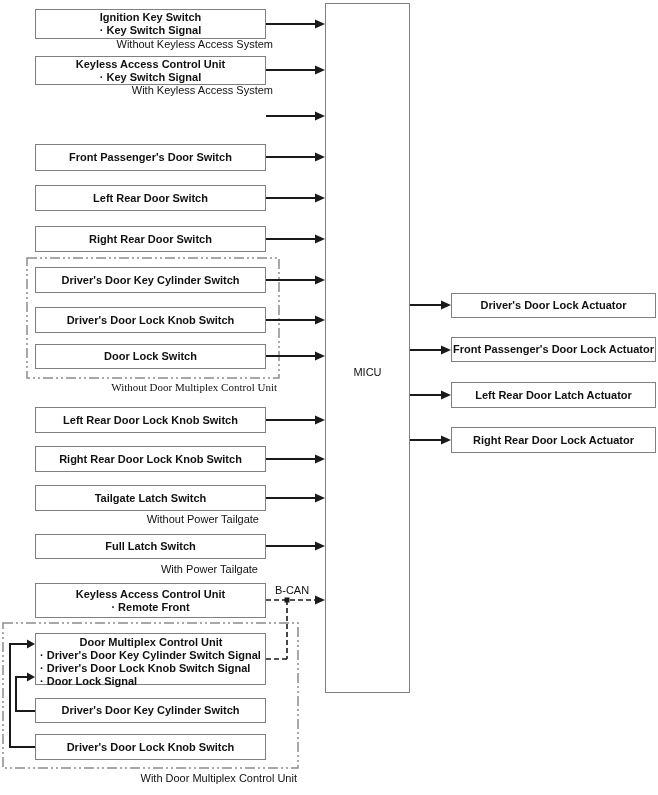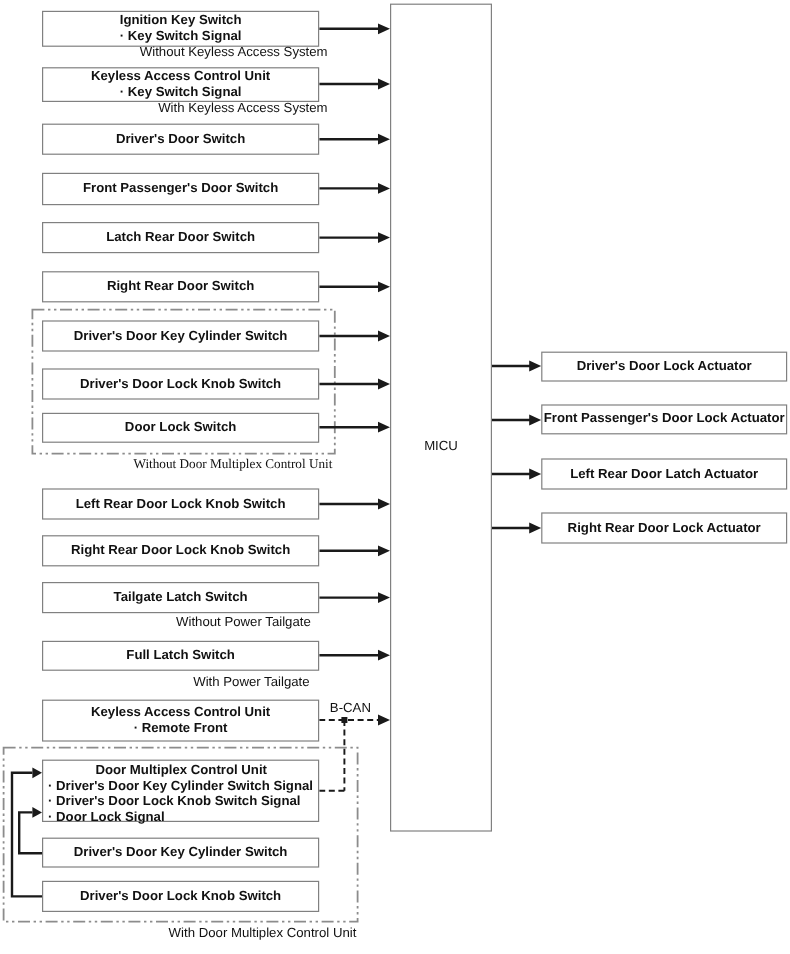--- a/index.html
+++ b/index.html
@@ -104,30 +104,27 @@
     <span class="ln">· Key Switch Signal</span>
   </div>
   <div class="caption" style="right:385px;top:38px;">Without Keyless Access System</div>
 
   <div class="node" style="left:35px;top:56px;width:231px;height:29px;">
     <span class="ln">Keyless Access Control Unit</span>
     <span class="ln">· Key Switch Signal</span>
   </div>
   <div class="caption" style="right:385px;top:84px;">With Keyless Access System</div>
 
-  <div class="node" style="left:35px;top:103px;width:231px;height:26px;">
-    <span class="ln">Driver's Door Switch</span>
-  </div>
 
   <div class="node" style="left:35px;top:144px;width:231px;height:27px;">
     <span class="ln">Front Passenger's Door Switch</span>
   </div>
 
   <div class="node" style="left:35px;top:185px;width:231px;height:26px;">
-    <span class="ln">Latch Rear Door Switch</span>
+    <span class="ln">Left Rear Door Switch</span>
   </div>
 
   <div class="node" style="left:35px;top:226px;width:231px;height:26px;">
     <span class="ln">Right Rear Door Switch</span>
   </div>
 
   <div class="node" style="left:35px;top:267px;width:231px;height:26px;">
     <span class="ln">Driver's Door Key Cylinder Switch</span>
   </div>
   <div class="node" style="left:35px;top:307px;width:231px;height:26px;">

